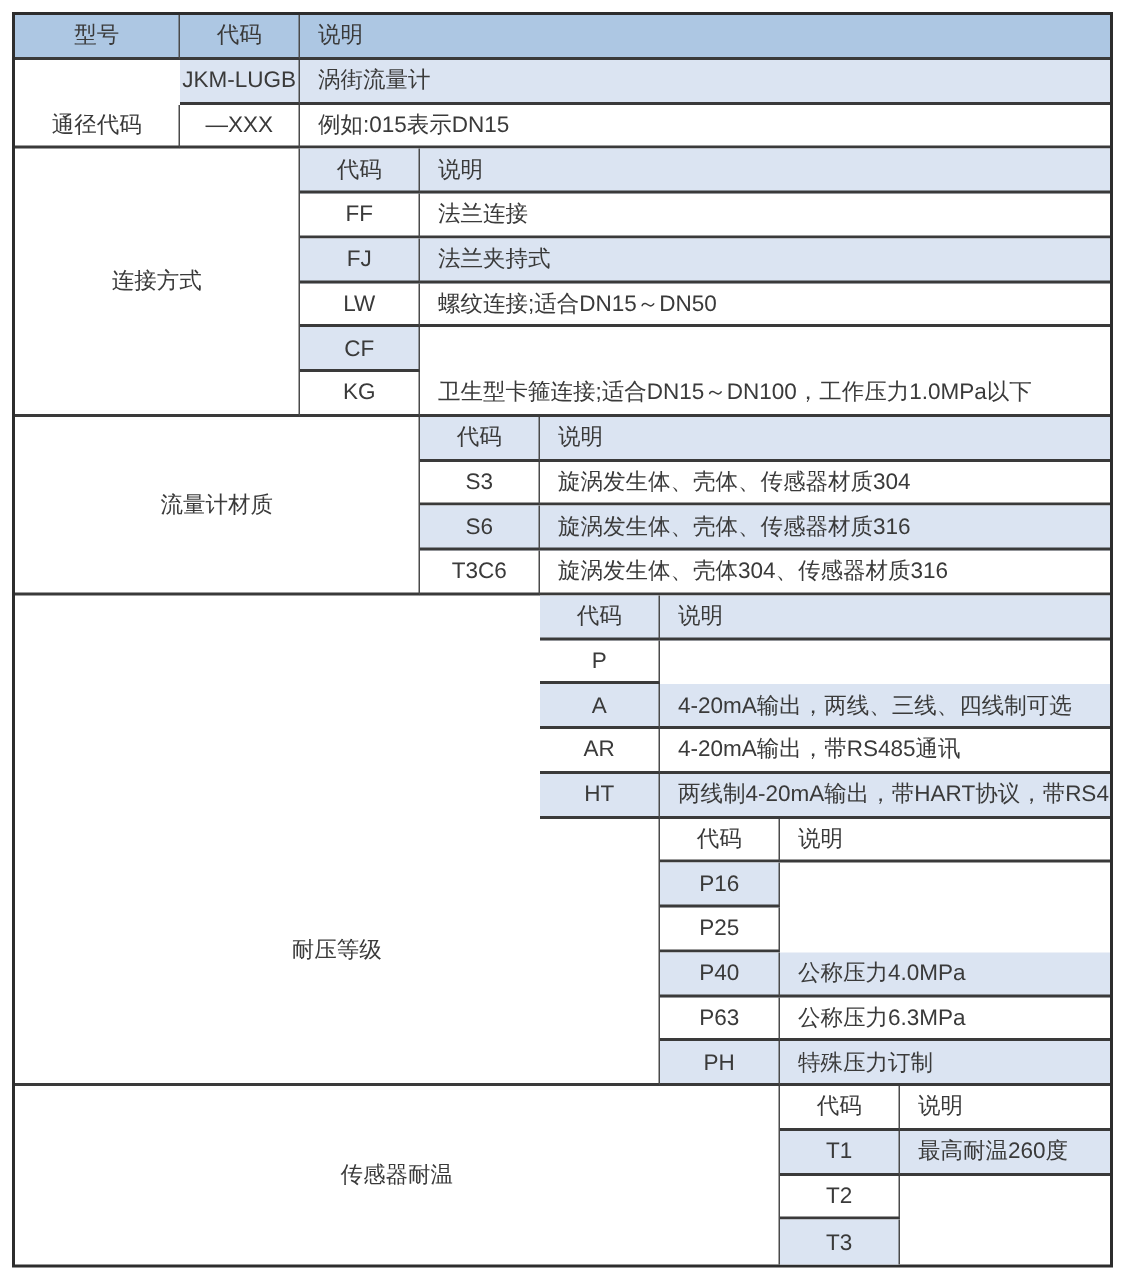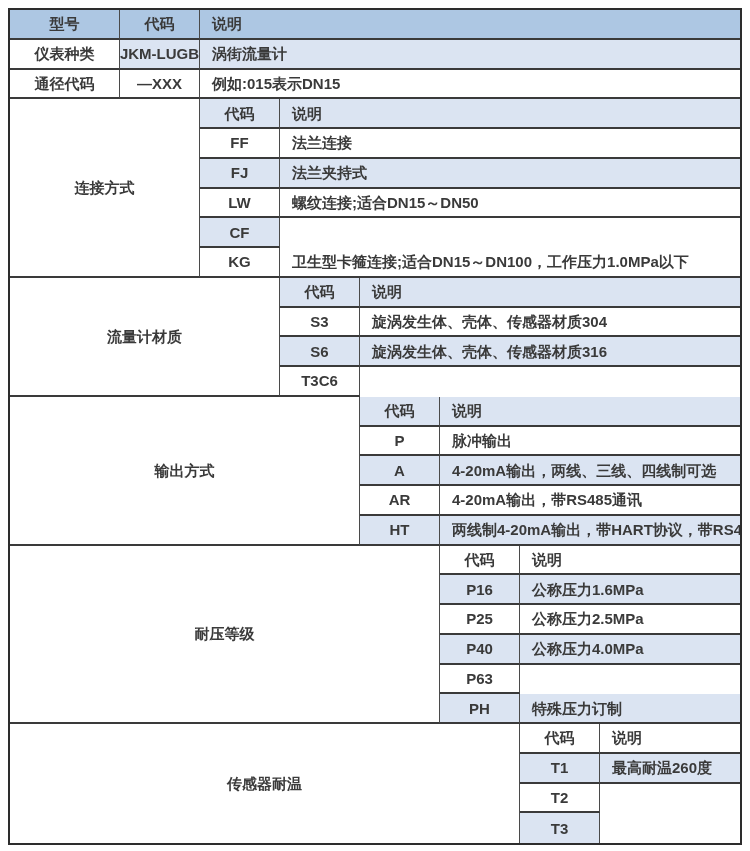--- a/index.html
+++ b/index.html
@@ -9,21 +9,20 @@
     color:#3a3a3a;
   }
   .spec-table{
     position:absolute;left:8px;top:8px;
     width:730px;height:833px;
     border:2px solid #2d2d2d;
     background:#ffffff;
     display:grid;
     grid-template-columns:110px 80px 80px 80px 80px 80px 80px 1fr;
     grid-template-rows:repeat(28,1fr);
-    font-weight:bold;
   }
   .cell{
     border-right:1px solid #4a4a4a;
     border-bottom:2px solid #3a3a3a;
     display:flex;align-items:center;
     font-size:15px;line-height:1;
     overflow:hidden;white-space:nowrap;
     box-sizing:border-box;
   }
   .center{justify-content:center;text-align:center;}
@@ -35,21 +34,20 @@
 </style>
 </head>
 <body>
 
 <div class="spec-table">
 
   <div class="cell center hd" style="grid-area:1/1/2/2">型号</div>
   <div class="cell center hd" style="grid-area:1/2/2/3">代码</div>
   <div class="cell desc hd ner" style="grid-area:1/3/2/9">说明</div>
 
-  <div class="cell center" style="grid-area:2/1/3/2">仪表种类</div>
   <div class="cell center lt" style="grid-area:2/2/3/3">JKM-LUGB</div>
   <div class="cell center" style="grid-area:3/1/4/2">通径代码</div>
 
   <div class="cell desc lt ner" style="grid-area:2/3/3/9">涡街流量计</div>
   <div class="cell center" style="grid-area:3/2/4/3">—XXX</div>
   <div class="cell desc ner" style="grid-area:3/3/4/9">例如:015表示DN15</div>
 
   <div class="cell center" style="grid-area:4/1/10/3">连接方式</div>
   <div class="cell center lt" style="grid-area:4/3/5/4">代码</div>
   <div class="cell desc lt ner" style="grid-area:4/4/5/9">说明</div>
@@ -64,43 +62,41 @@
   <div class="cell desc ner" style="grid-area:9/4/10/9">卫生型卡箍连接;适合DN15～DN100，工作压力1.0MPa以下</div>
 
   <div class="cell center" style="grid-area:10/1/14/4">流量计材质</div>
   <div class="cell center lt" style="grid-area:10/4/11/5">代码</div>
   <div class="cell desc lt ner" style="grid-area:10/5/11/9">说明</div>
   <div class="cell center" style="grid-area:11/4/12/5">S3</div>
   <div class="cell desc ner" style="grid-area:11/5/12/9">旋涡发生体、壳体、传感器材质304</div>
   <div class="cell center lt" style="grid-area:12/4/13/5">S6</div>
   <div class="cell desc lt ner" style="grid-area:12/5/13/9">旋涡发生体、壳体、传感器材质316</div>
   <div class="cell center" style="grid-area:13/4/14/5">T3C6</div>
+  <div class="cell desc ner" style="grid-area:13/5/14/9">旋涡发生体、壳体304、传感器材质316</div>
 
-  <div class="cell center" style="grid-area:14/1/19/5">输出方式</div>
   <div class="cell center lt" style="grid-area:14/5/15/6">代码</div>
   <div class="cell desc lt ner" style="grid-area:14/6/15/9">说明</div>
   <div class="cell center" style="grid-area:15/5/16/6">P</div>
-  <div class="cell desc ner" style="grid-area:15/6/16/9">脉冲输出</div>
   <div class="cell center lt" style="grid-area:16/5/17/6">A</div>
   <div class="cell desc lt ner" style="grid-area:16/6/17/9">4-20mA输出，两线、三线、四线制可选</div>
   <div class="cell center" style="grid-area:17/5/18/6">AR</div>
   <div class="cell desc ner" style="grid-area:17/6/18/9">4-20mA输出，带RS485通讯</div>
   <div class="cell center lt" style="grid-area:18/5/19/6">HT</div>
   <div class="cell desc lt ner" style="grid-area:18/6/19/9">两线制4-20mA输出，带HART协议，带RS485</div>
 
   <div class="cell center" style="grid-area:19/1/25/6">耐压等级</div>
   <div class="cell center" style="grid-area:19/6/20/7">代码</div>
   <div class="cell desc ner" style="grid-area:19/7/20/9">说明</div>
   <div class="cell center lt" style="grid-area:20/6/21/7">P16</div>
-  <div class="cell desc lt ner" style="grid-area:20/7/21/9">公称压力1.6MPa</div>
   <div class="cell center" style="grid-area:21/6/22/7">P25</div>
-  <div class="cell desc ner" style="grid-area:21/7/22/9">公称压力2.5MPa</div>
   <div class="cell center lt" style="grid-area:22/6/23/7">P40</div>
   <div class="cell desc lt ner" style="grid-area:22/7/23/9">公称压力4.0MPa</div>
   <div class="cell center" style="grid-area:23/6/24/7">P63</div>
+  <div class="cell desc ner" style="grid-area:23/7/24/9">公称压力6.3MPa</div>
   <div class="cell center lt" style="grid-area:24/6/25/7">PH</div>
   <div class="cell desc lt ner" style="grid-area:24/7/25/9">特殊压力订制</div>
 
   <div class="cell center nbb" style="grid-area:25/1/29/7">传感器耐温</div>
   <div class="cell center" style="grid-area:25/7/26/8">代码</div>
   <div class="cell desc ner" style="grid-area:25/8/26/9">说明</div>
   <div class="cell center lt" style="grid-area:26/7/27/8">T1</div>
   <div class="cell desc lt ner" style="grid-area:26/8/27/9">最高耐温260度</div>
   <div class="cell center" style="grid-area:27/7/28/8">T2</div>
   <div class="cell center lt nbb" style="grid-area:28/7/29/8">T3</div>

